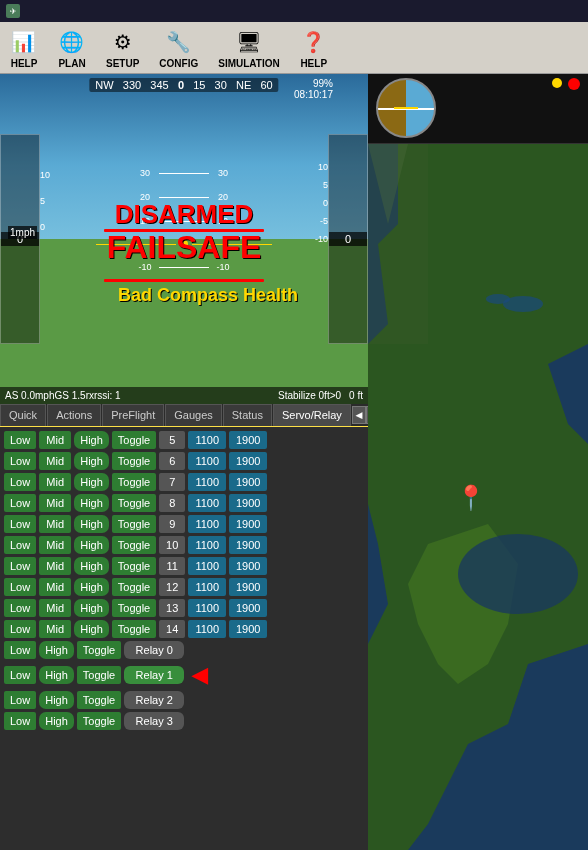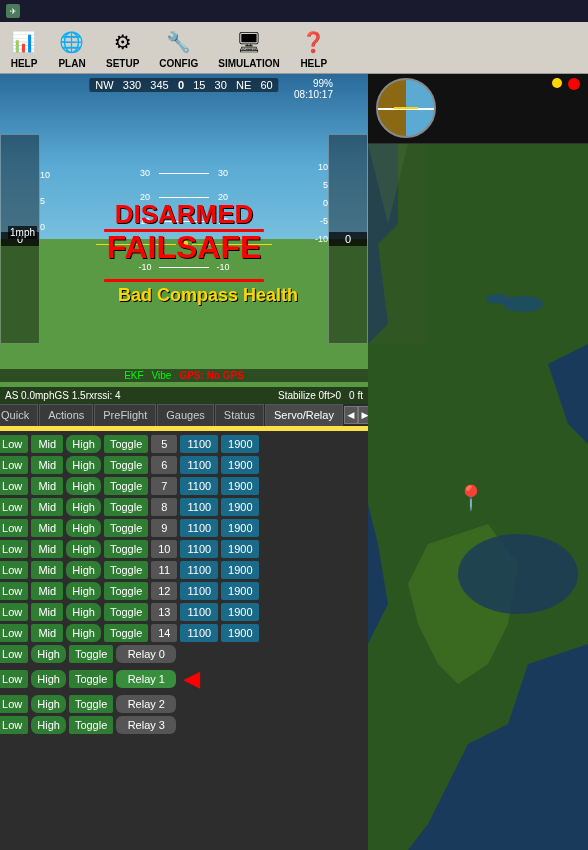--- a/index.html
+++ b/index.html
@@ -64,21 +64,20 @@
     #main-content {
       display: flex;
       height: calc(850px - 22px - 52px);
     }
 
     
     #left-panel {
       width: 368px;
       display: flex;
       flex-direction: column;
-      align-items: center;
     }
 
     
     #hud {
       width: 368px;
       height: 330px;
       position: relative;
       overflow: hidden;
       background: linear-gradient(to bottom, #4a8ab5 0%, #6ab0d4 20%, #5aa055 50%, #5aa055 100%);
     }
@@ -225,21 +224,21 @@
     
     #tab-area {
       background: #3c3c3c;
       flex: 1;
       display: flex;
       flex-direction: column;
     }
     #tabs {
       display: flex;
       background: #2b2b2b;
-      border-bottom: 5px solid #fde047;
+      border-bottom: 1px solid #fde047;
       gap: 1px;
     }
     .tab {
       padding: 4px 8px;
       font-size: 11px;
       color: #ccc;
       background: #3a3a3a;
       cursor: pointer;
       border: 1px solid #555;
       border-bottom: none;
@@ -578,33 +577,28 @@
 
       <div class="hud-failsafe">FAILSAFE</div>
 
       <div style="position:absolute;top:62%;left:50%;transform:translateX(-50%);width:160px;height:3px;background:red;border-radius:1px;"></div>
 
       <div class="hud-bad-compass">Bad Compass Health</div>
 
       <div class="hud-bottom">
         <span>AS 0.0mph</span>
         <span>GS 1.5</span>
-        <span>rxrssi: 4</span>
+        <span>rxrssi: 1</span>
         <span style="margin-left:auto;">
           <span>Stabilize</span>
           <span>0ft&gt;0</span>
         </span>
         <span style="margin-left:8px;">0 ft</span>
       </div>
 
-      <div class="hud-ekf-row">
-        <span>EKF</span>
-        <span>Vibe</span>
-        <span class="hud-gps-red">GPS: No GPS</span>
-      </div>
 
       <div style="position:absolute;left:8px;top:46%;background:rgba(0,0,0,0.7);color:#fff;font-size:10px;padding:1px 2px;">1mph</div>
 
     </div>
 
     <div id="tab-area">
       <div id="tabs">
         <div class="tab">Quick</div>
         <div class="tab">Actions</div>
         <div class="tab">PreFlight</div>

